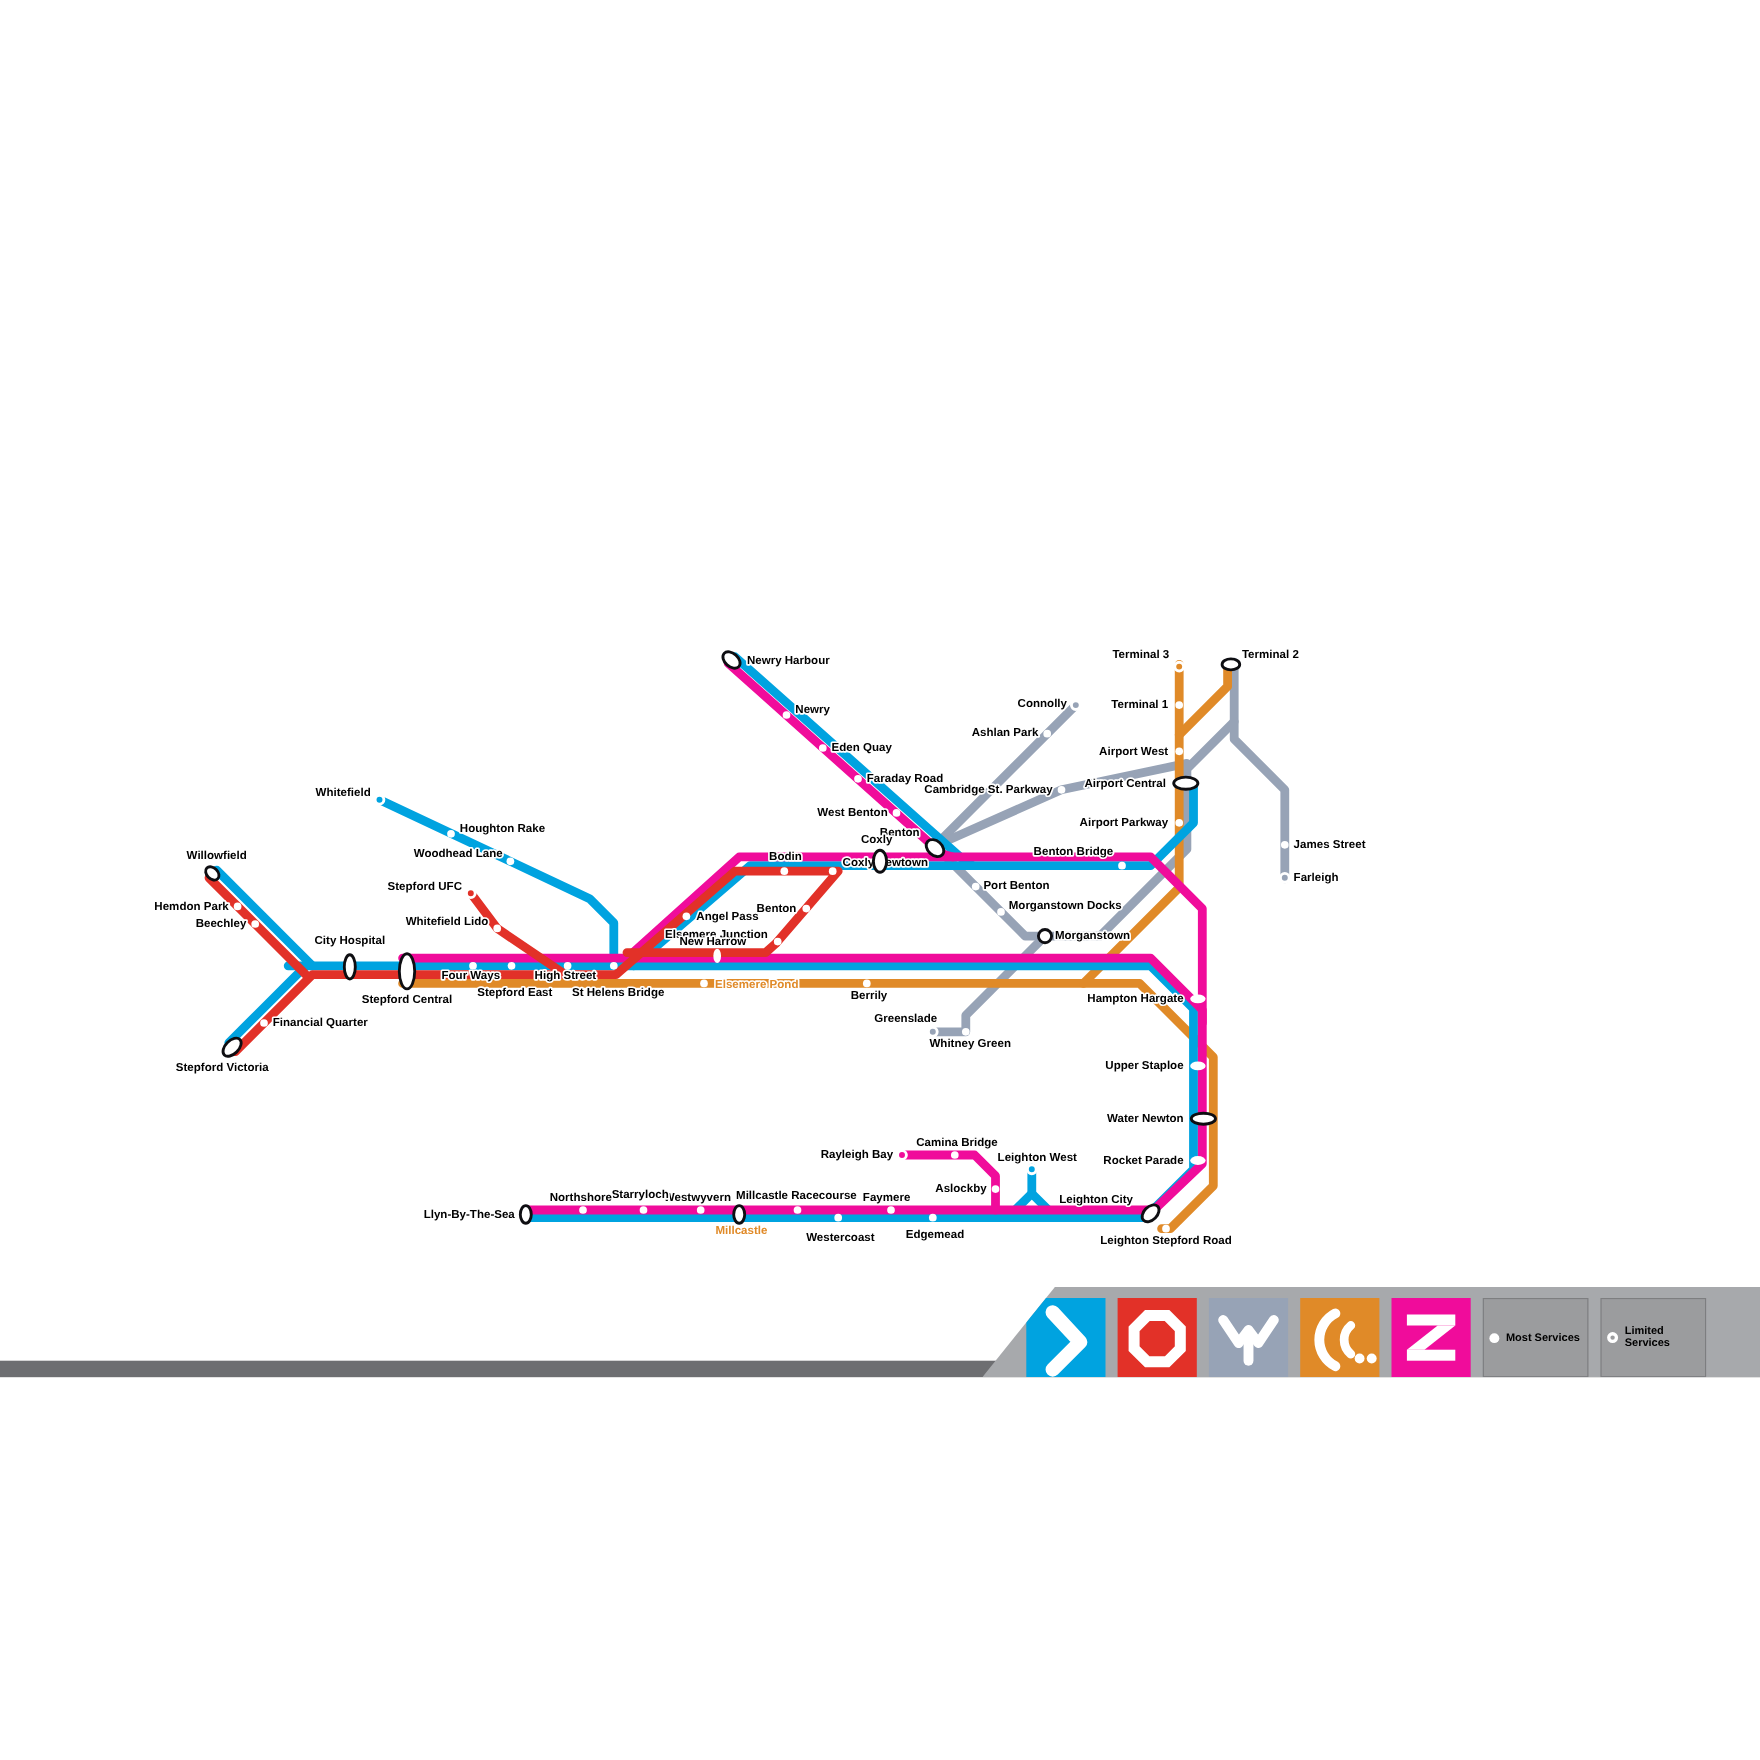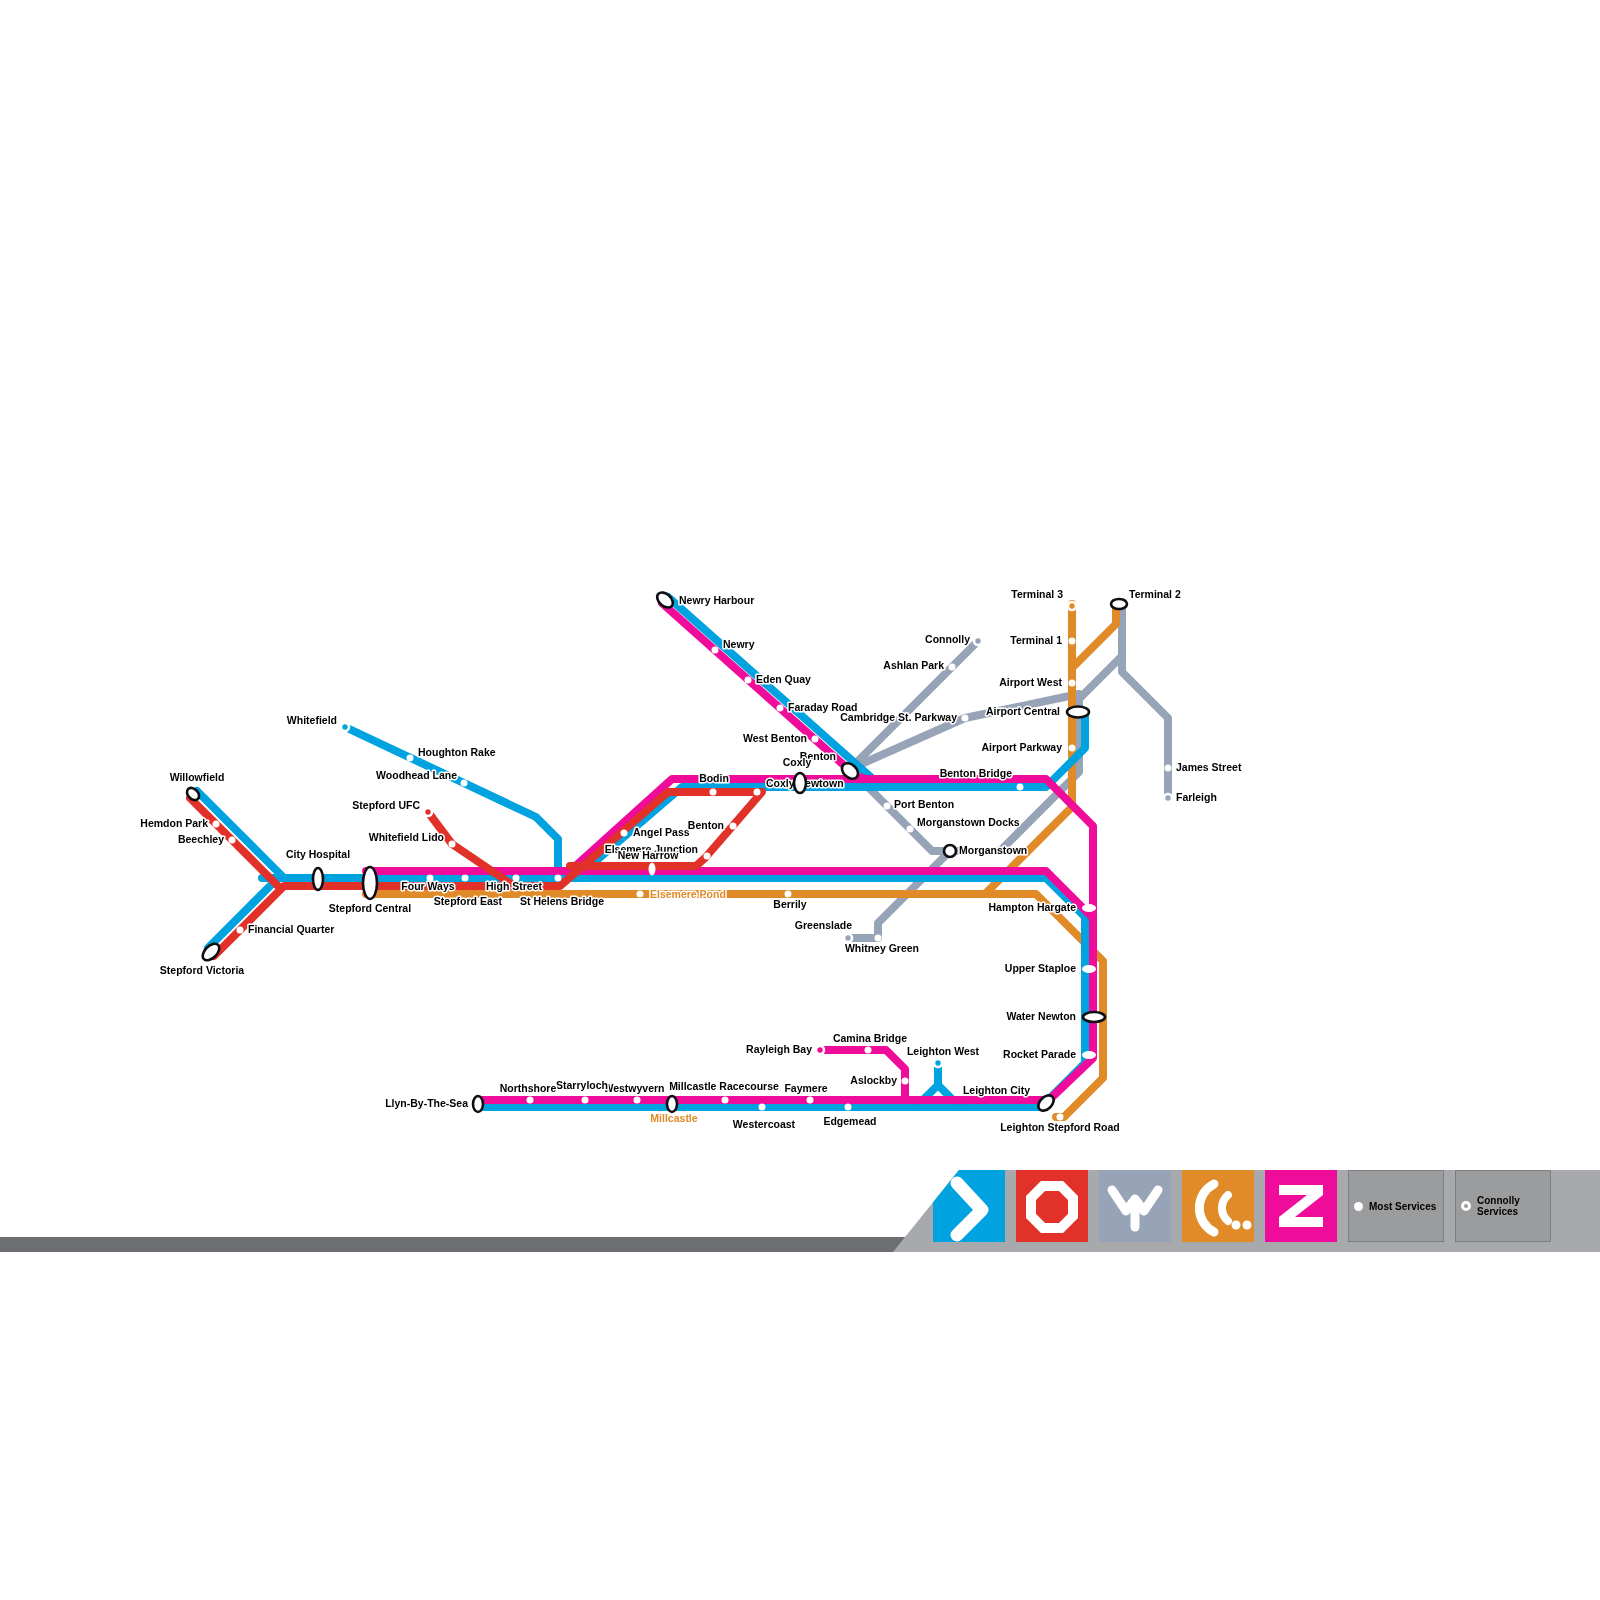--- a/index.html
+++ b/index.html
@@ -4,21 +4,21 @@
 <style>
   html,body{margin:0;padding:0;background:#fff;}
   #stage{position:relative;width:1600px;height:1600px;background:#fff;overflow:hidden;
          font-family:"Liberation Sans",sans-serif;}
   #map{position:absolute;left:0;top:0;width:1600px;height:1600px;}
   .stn{font:bold 10.5px "Liberation Sans",sans-serif;paint-order:stroke;stroke:#ffffff;
        stroke-width:3px;stroke-linejoin:round;}
   #footer-strip{position:absolute;left:0;top:1237px;width:1600px;height:15px;background:#6d6e71;}
   #legend-panel{position:absolute;left:893px;top:1170px;width:707px;height:82px;background:#a7a9ac;
                 clip-path:polygon(66px 0,100% 0,100% 100%,0 100%);
-                display:flex;align-items:flex-start;padding-left:40px;gap:11px;box-sizing:border-box;}
+                display:flex;align-items:flex-end;padding-left:40px;gap:11px;box-sizing:border-box;}
   .tile{width:72px;height:72px;flex:0 0 72px;}
   .tile svg{width:72px;height:72px;display:block;}
   .svc{width:96px;height:72px;flex:0 0 96px;background:#9b9c9e;border:1px solid #7d7e80;
        box-sizing:border-box;display:flex;align-items:center;gap:6px;padding:4px 5px;
        font:bold 10px "Liberation Sans",sans-serif;color:#000;}
   .svc .dot{width:9px;height:9px;border-radius:50%;background:#fff;flex:0 0 9px;}
   .svc .ringm{width:10px;height:10px;border-radius:50%;border:3px solid #fff;box-sizing:border-box;
        background:transparent;flex:0 0 10px;}
 </style>
 </head>
@@ -226,17 +226,17 @@
       </svg>
     </div>
 
     <div class="svc" style="background: rgb(155, 156, 158);">
       <span class="dot"></span>
       <span>Most Services</span>
     </div>
 
     <div class="svc" style="background: rgb(155, 156, 158);">
       <span class="ringm"></span>
-      <span>Connolly Services</span>
+      <span>Limited Services</span>
     </div>
 
   </div>
 </div>
 
 </body></html>

